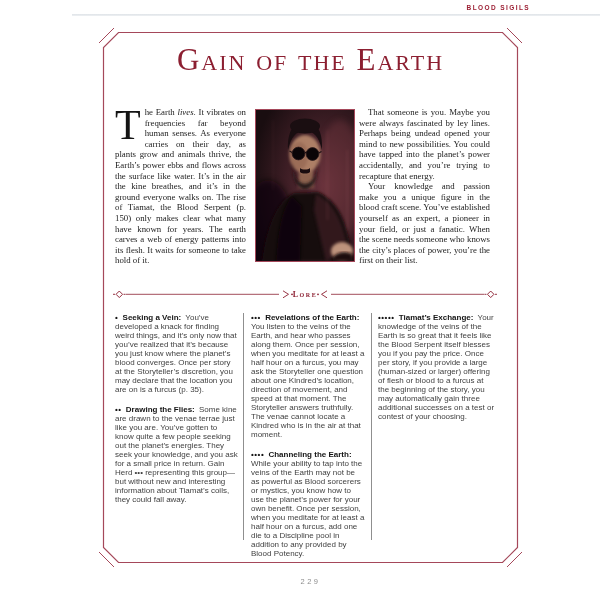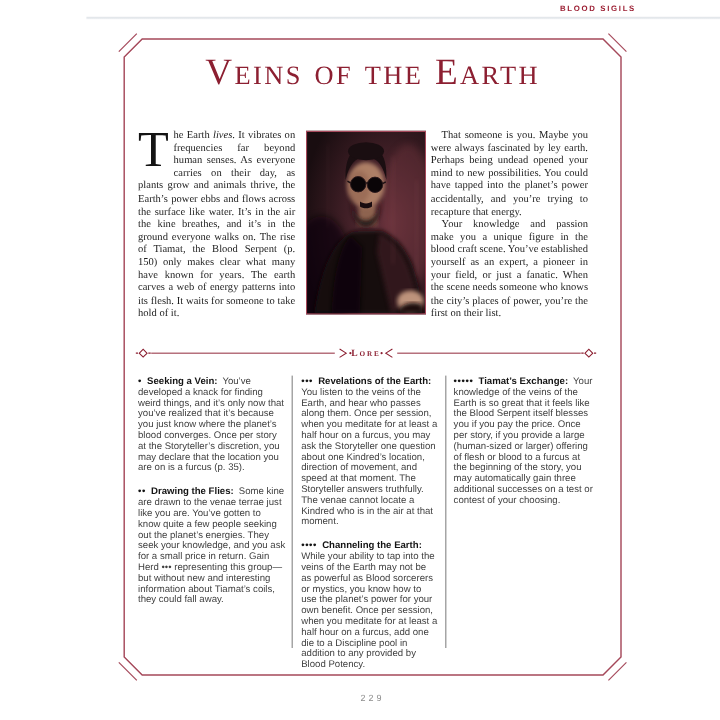--- a/index.html
+++ b/index.html
@@ -82,21 +82,21 @@
 <div class="header-rule"></div>
 
 <svg class="frame-svg" width="427" height="543" viewBox="0 0 427 543">
   <path d="M21.5 5.5 H405.5 L420.5 20.5 V520.5 L405.5 535.5 H21.5 L6.5 520.5 V20.5 Z" fill="none" stroke="#a5485a" stroke-width="1.2"></path>
   <path d="M2 16 L17 1" fill="none" stroke="#a5485a" stroke-width="1"></path>
   <path d="M410 1 L425 16" fill="none" stroke="#a5485a" stroke-width="1"></path>
   <path d="M425 525 L410 540" fill="none" stroke="#a5485a" stroke-width="1"></path>
   <path d="M17 540 L2 525" fill="none" stroke="#a5485a" stroke-width="1"></path>
 </svg>
 
-<div class="page-title">Veins of the Earth</div>
+<div class="page-title">Gain of the Earth</div>
 
 <div class="intro-col intro-left">
   <p><span class="dropcap">T</span><span>he Earth </span><i>lives</i><span>. It vibrates on frequencies far beyond human senses. As everyone carries on their day, as plants grow and animals thrive, the Earth’s power ebbs and flows across the surface like water. It’s in the air the kine breathes, and it’s in the ground everyone walks on. The rise of Tiamat, the Blood Serpent (p. 150) only makes clear what many have known for years. The earth carves a web of energy patterns into its flesh. It waits for someone to take hold of it.</span></p>
 </div>
 
 <div class="portrait">
   <svg width="98" height="151" viewBox="0 0 98 151">
     <defs>
       <radialGradient id="bgglow" cx="70%" cy="50%" r="75%">
         <stop offset="0%" stop-color="#63303a"></stop>
@@ -138,21 +138,21 @@
     <ellipse cx="86" cy="141" rx="11" ry="9" fill="#bd937b" filter="url(#soft)"></ellipse>
     <path d="M78 146 C82 142 90 141 96 144 L96 151 L76 151 Z" fill="#1a0c0f" filter="url(#soft)"></path>
 
     <rect x="70" y="20" width="3" height="90" fill="#a05a60" opacity="0.12" filter="url(#soft)"></rect>
     <rect x="16" y="10" width="2" height="70" fill="#7a464c" opacity="0.10" filter="url(#soft)"></rect>
     <rect x="90" y="40" width="2.5" height="80" fill="#b06a70" opacity="0.12" filter="url(#soft)"></rect>
   </svg>
 </div>
 
 <div class="intro-col intro-right">
-  <p class="indent">That someone is you. Maybe you were always fascinated by ley earth. Perhaps being undead opened your mind to new possibilities. You could have tapped into the planet’s power accidentally, and you’re trying to recapture that energy.</p>
+  <p class="indent">That someone is you. Maybe you were always fascinated by ley lines. Perhaps being undead opened your mind to new possibilities. You could have tapped into the planet’s power accidentally, and you’re trying to recapture that energy.</p>
   <p class="indent">Your knowledge and passion make you a unique figure in the blood craft scene. You’ve established yourself as an expert, a pioneer in your field, or just a fanatic. When the scene needs someone who knows the city’s places of power, you’re the first on their list.</p>
 </div>
 
 <svg class="divider-svg" width="384" height="13" viewBox="0 0 384 13">
   <g stroke="#8c1f31" fill="none" stroke-width="0.9">
     <rect x="4" y="4" width="4.6" height="4.6" transform="rotate(45 6.3 6.3)"></rect>
     <path d="M0 6.3 L2 6.3 M10.6 6.3 L12.6 6.3"></path>
   </g>
   <path d="M13 6.3 H166" stroke="#8c1f31" stroke-width="0.8"></path>
   <path d="M170 2.8 L175.5 6.3 L170 9.8" fill="none" stroke="#8c1f31" stroke-width="0.9"></path>

